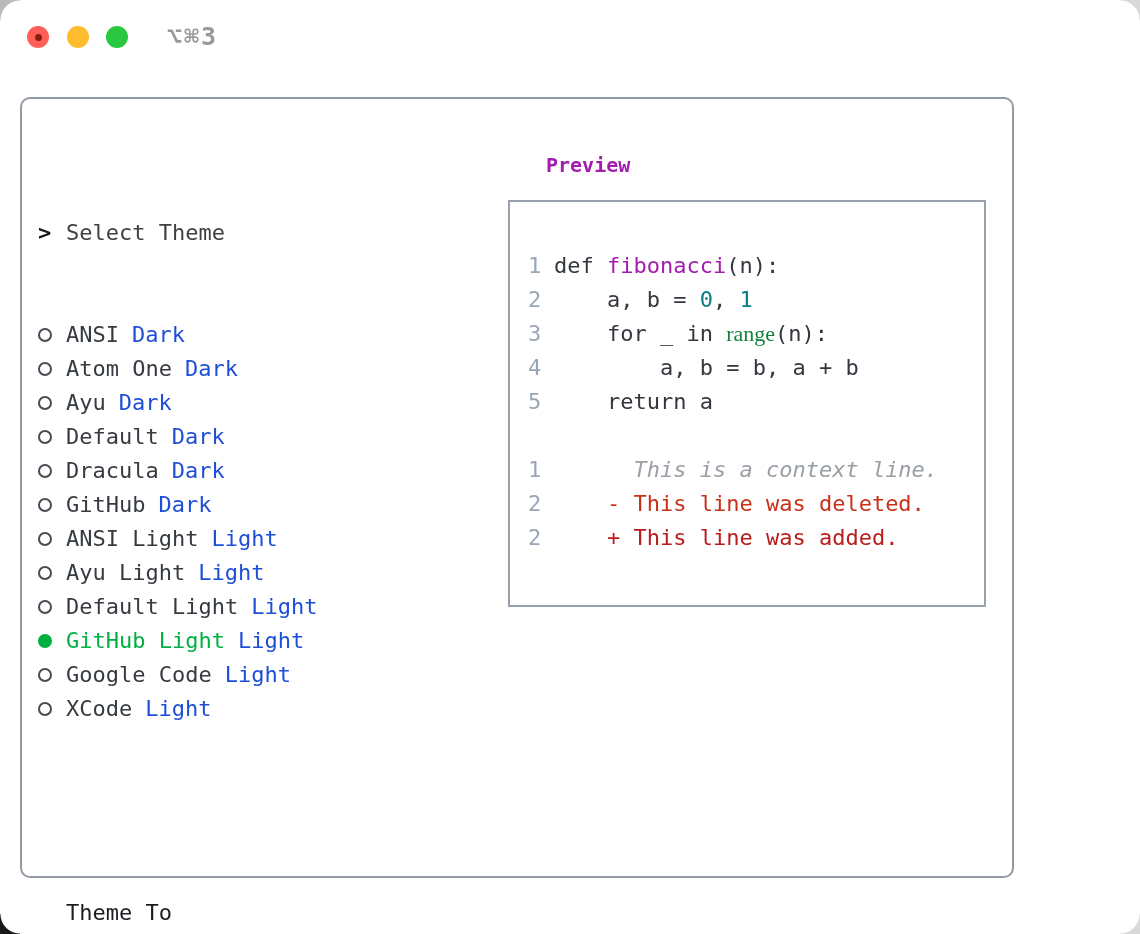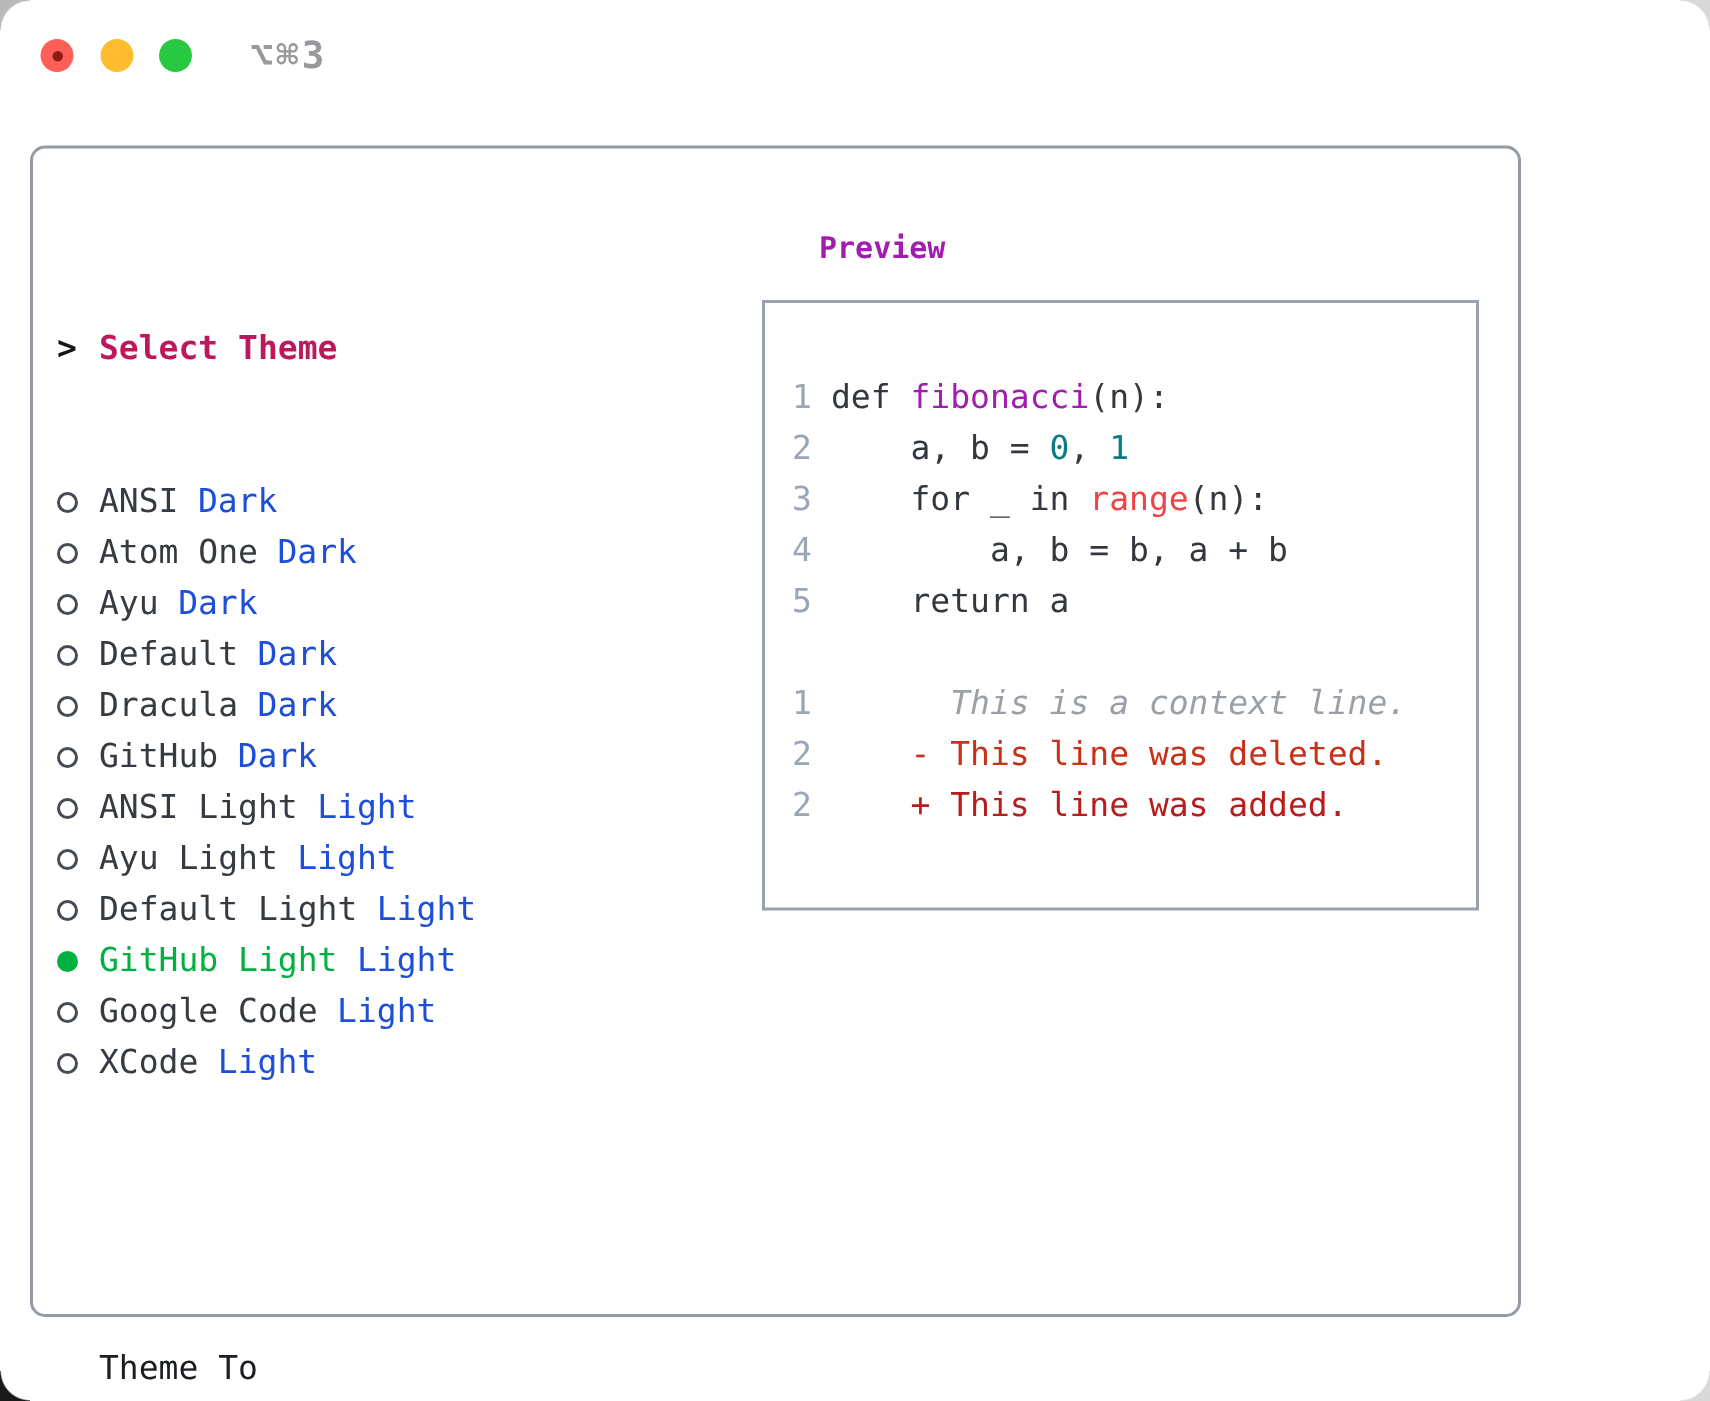--- a/index.html
+++ b/index.html
@@ -29,39 +29,39 @@
   .app-window{position:absolute;left:20px;top:97px;width:994px;height:781px;
               border:2px solid #929ba6;border-radius:10px;background:#fff;box-sizing:border-box;}
 
   .left-col{position:absolute;left:16px;top:49px;font-size:22px;line-height:34px;
             white-space:pre;color:#33383e;}
   .line{display:flex;height:34px;align-items:center;}
   .marker{width:28px;display:flex;align-items:center;}
   .radio{width:14px;height:14px;border:2px solid #454c54;border-radius:50%;box-sizing:border-box;}
   .radio.sel{background:var(--green);border-color:var(--green);}
   .prompt{font-weight:700;color:#141619;}
-  .hdr{font-weight:700;color:#be185d;}
+  .hdr{font-weight:400;color:#404040;}
   .oname{color:#363b41;}
   .oname.sel{color:var(--green);}
   .variant{color:#1d4ed8;margin-left:13px;}
   .apply-hdr{color:#1a1d21;}
 
   
   .preview-head{position:absolute;left:478px;top:49px;height:34px;display:flex;align-items:center;
                 font-size:20px;font-weight:700;color:#a21caf;margin-left:46px;}
   .preview-box{position:absolute;left:486px;top:101px;width:478px;height:407px;
                border:2px solid #98a1ac;box-sizing:border-box;background:#fff;
                padding:47px 0 0 18px;font-size:22px;line-height:34px;white-space:pre;overflow:hidden;}
   .cline{display:flex;height:34px;}
   .ln{display:inline-block;width:13px;margin-right:13px;color:#9aa6b5;flex:none;}
   .tok-plain{color:#33383e;}
   .tok-keyword{color:#33383e;}
   .tok-title{color:#a21caf;}
   .tok-number{color:#0c7d84;}
-  .tok-builtin{color:#ef4444;}
+  .tok-builtin{color:#15803d;font-family:Liberation Serif, serif;}
   .tok-context{color:#9aa0a6;font-style:italic;}
   .tok-deleted{color:#c93018;}
   .tok-added{color:#b91c1c;}
 </style>
 </head>
 <body>
 
 <div class="screen" id="screen-root">
   <div class="corner tl"></div>
   <div class="corner tr"></div>

